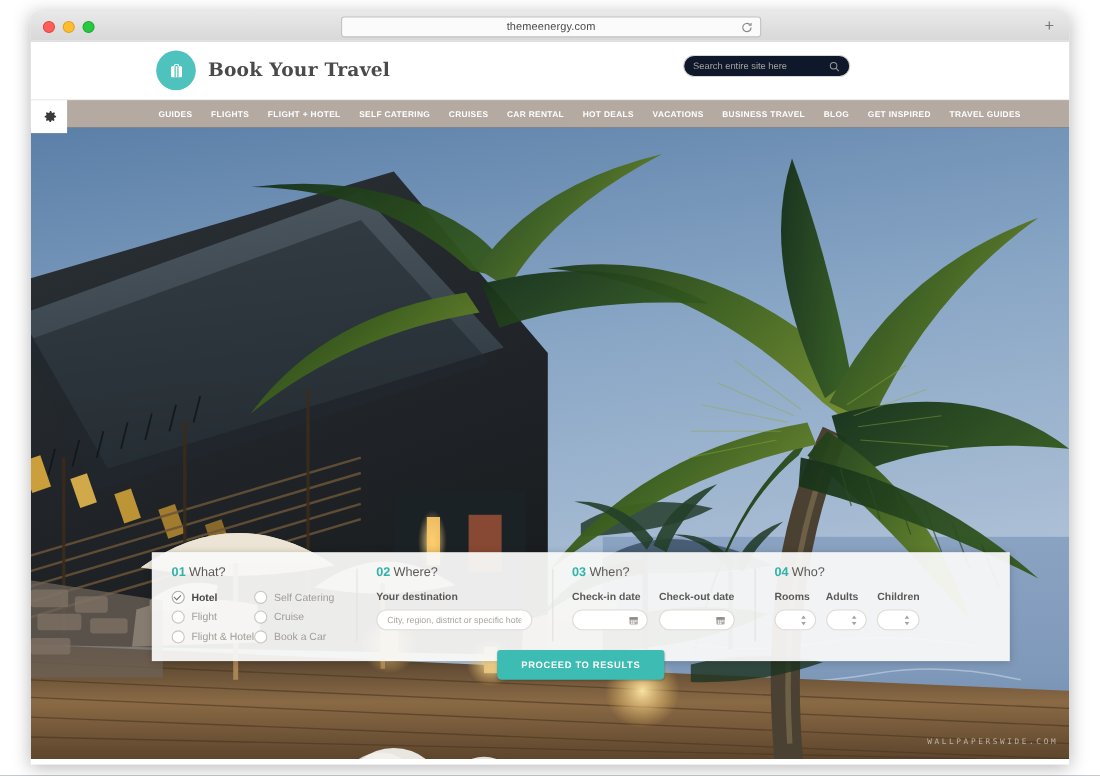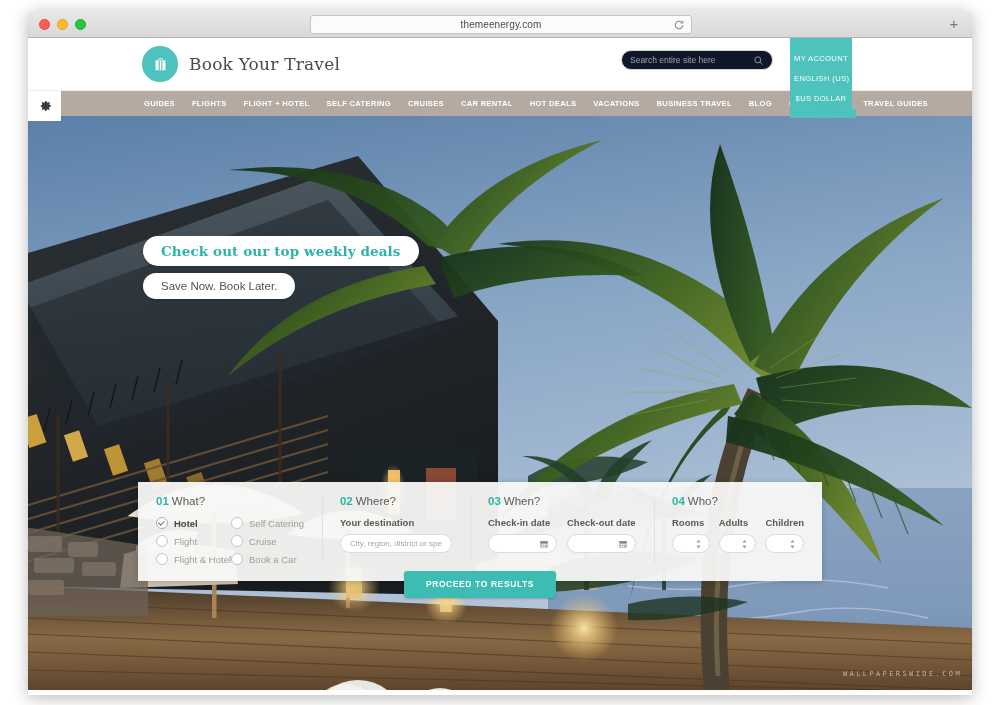--- a/index.html
+++ b/index.html
@@ -67,21 +67,21 @@
     position: absolute; left: 114px; top: 8px;
     display: flex; align-items: center; gap: 11px;
   }
   .logo-mark {
     width: 36px; height: 36px; border-radius: 50%;
     background: #4ec3bd;
     display: flex; align-items: center; justify-content: center;
   }
   .logo-text {
     font-family: "DejaVu Serif", "Liberation Serif", serif;
-    font-weight: normal; font-size: 17px; color: #4a4a4a;
+    font-weight: bold; font-size: 17px; color: #4a4a4a;
     letter-spacing: .2px;
   }
 
   .support {
     position: absolute; left: 470px; top: 11px;
     display: flex; align-items: center; gap: 8px;
   }
   .phone-circle {
     width: 23px; height: 23px; border-radius: 50%;
     background: #4ec3bd; display: flex; align-items: center; justify-content: center;
@@ -177,22 +177,22 @@
 
   .watermark {
     position: absolute; right: 10px; bottom: 12px;
     font-size: 7px; letter-spacing: 2.4px; color: rgba(255,255,255,.55);
     font-family: "DejaVu Sans Mono", monospace;
     z-index: 4;
   }
 
   
   .search-panel {
-    position: absolute; left: 110px; top: 366px;
-    width: 684px;
+    position: absolute; left: 110px; top: 386px;
+    width: 780px;
     background: rgba(248,248,247,.95);
     box-shadow: 0 1px 7px rgba(0,0,0,.2);
     padding: 13px 0 16px 0;
     display: flex;
     z-index: 8;
   }
   .col {
     padding: 0 18px;
     position: relative;
   }
@@ -303,26 +303,20 @@
 
 
       <div class="searchbox">
         <input type="text" placeholder="Search entire site here" style="">
         <svg class="search-icon" viewBox="0 0 24 24" fill="none" stroke="currentColor" stroke-width="2">
           <circle cx="10.5" cy="10.5" r="6.5"></circle>
             <path d="M15.5 15.5 21 21"></path>
         </svg>
       </div>
 
-      <div class="ribbon">
-        <div class="ribbon-item">MY ACCOUNT</div>
-        <div class="ribbon-item">ENGLISH (US)</div>
-        <div class="ribbon-item">$US DOLLAR</div>
-        <div class="ribbon-tail"></div>
-      </div>
     </div>
 
     <div class="navbar">
       <span class="nav-item">GUIDES</span>
       <span class="nav-item">FLIGHTS</span>
       <span class="nav-item">FLIGHT + HOTEL</span>
       <span class="nav-item">SELF CATERING</span>
       <span class="nav-item">CRUISES</span>
       <span class="nav-item">CAR RENTAL</span>
       <span class="nav-item">HOT DEALS</span>
@@ -531,24 +525,20 @@
         <g fill="#1f3825" opacity="0.85">
           <path d="M636 404 q-20 -28 -52 -34 q34 -2 56 26z"></path>
           <path d="M640 400 q10 -30 44 -42 q-28 24 -36 46z"></path>
           <rect x="634" y="404" width="4" height="70"></rect>
         </g>
 
         <path d="M520 452 q70 -26 150 -10 q-60 30 -150 34z" fill="#243d22" opacity="0.85"></path>
         <path d="M600 488 q60 -14 120 -2 q-56 20 -120 18z" fill="#1d3320" opacity="0.8"></path>
       </svg>
 
-      <div class="pill-stack">
-        <div class="pill primary">Check out our top weekly deals</div>
-        <div class="pill secondary">Save Now. Book Later.</div>
-      </div>
 
       <div class="watermark">WALLPAPERSWIDE.COM</div>
 
       <div class="search-panel">
 
         <div class="col col-what">
           <div class="step-title">
             <span class="step-num">01</span><span>What?</span>
           </div>
           <div class="radio-grid">

